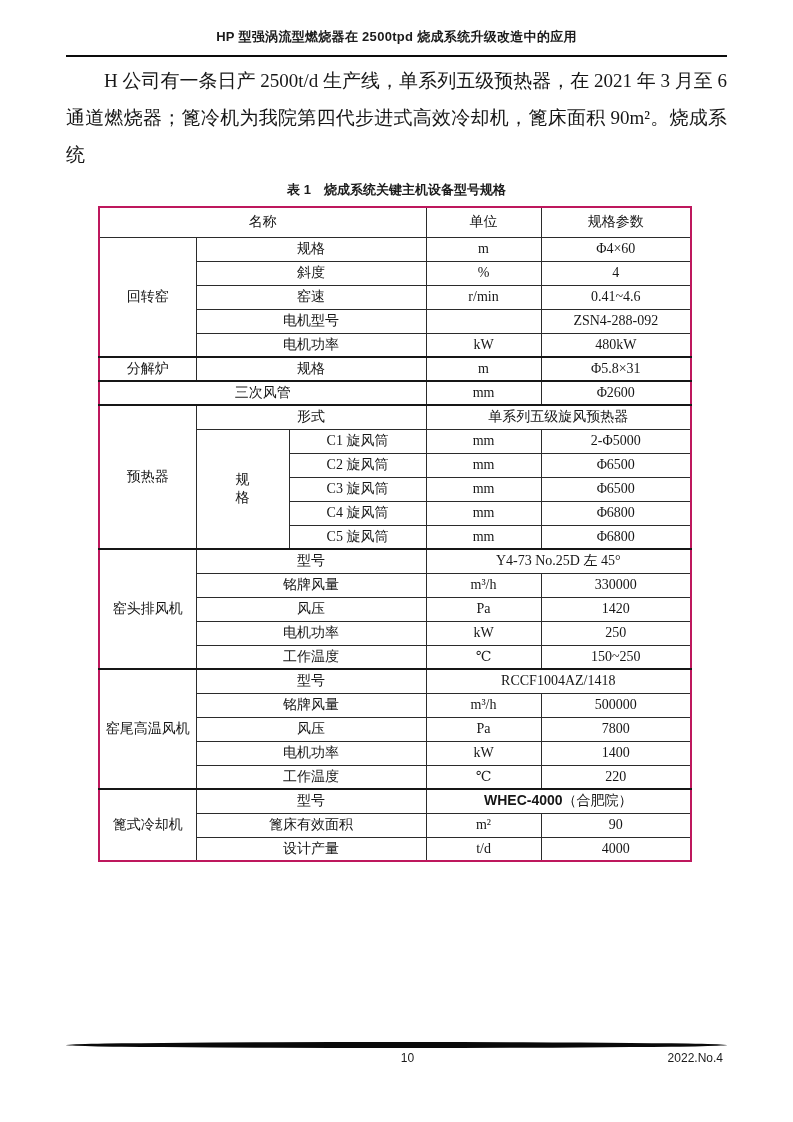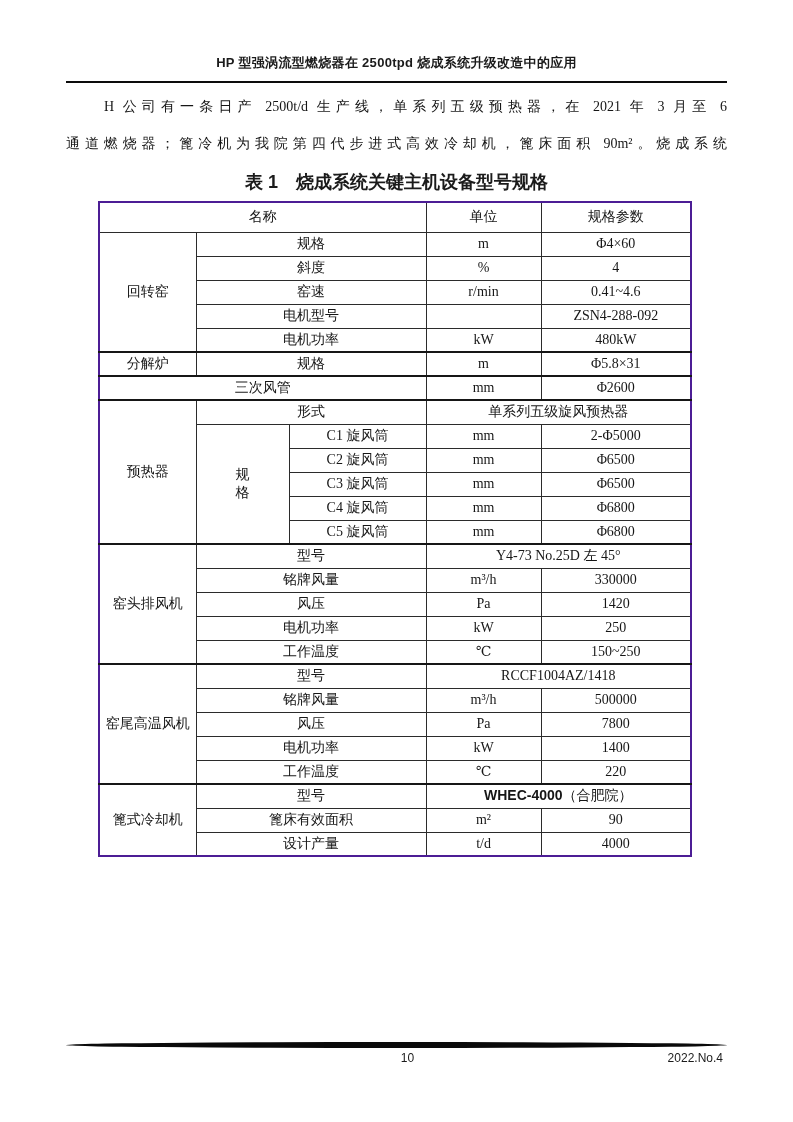--- a/index.html
+++ b/index.html
@@ -4,38 +4,38 @@
 <style>
   * { margin:0; padding:0; box-sizing:border-box; }
   html,body { background:#fff; }
   .page {
     position:relative; width:793px; height:1122px; margin:0 auto;
     background:#ffffff; color:#141414; overflow:hidden;
     font-family:"Liberation Serif","DejaVu Serif",serif;
   }
   .content { position:absolute; left:66px; top:0; width:661px; }
   .running-head {
-    padding-top:54px; text-align:center; font-size:13px; font-weight:600;
+    padding-top:28px; text-align:center; font-size:13px; font-weight:600;
     font-family:"Liberation Sans","DejaVu Sans",sans-serif; color:#1b1b1b;
     letter-spacing:0.3px;
   }
   .head-rule { margin-top:9px; height:2px; background:#0c0c0c; }
   .body-text { margin-top:5px; }
   .para-line {
-    font-size:14px; line-height:37px; text-align:justify; text-align-last:justify;
+    font-size:19px; line-height:37px; text-align:justify; text-align-last:justify;
     color:#161616; white-space:normal;
   }
   .para-line.first { padding-left:38px; }
   .tbl-caption {
-    margin-top:8px; text-align:center; font-size:18px; font-weight:bold;
+    margin-top:8px; text-align:center; font-size:13px; font-weight:bold;
     font-family:"Liberation Sans","DejaVu Sans",sans-serif; color:#1b1b1b;
   }
   table.spec {
     margin:7px 8px 0 32px; border-collapse:collapse; table-layout:fixed;
-    width:592px; border:2px solid #4c1d95;
+    width:592px; border:2px solid #be185d;
   }
   table.spec td {
     border:1px solid #2b2b2b; text-align:center; vertical-align:middle;
     font-size:14px; height:24px; padding:0 3px; color:#161616;
     overflow:hidden; white-space:nowrap;
   }
   tr.hrow td { height:30px; }
   tr.sec td { border-top:2px solid #161616; }
   td.vert { white-space:normal; }
   td.vert span { display:inline-block; width:15px; line-height:1.3; white-space:normal; }

